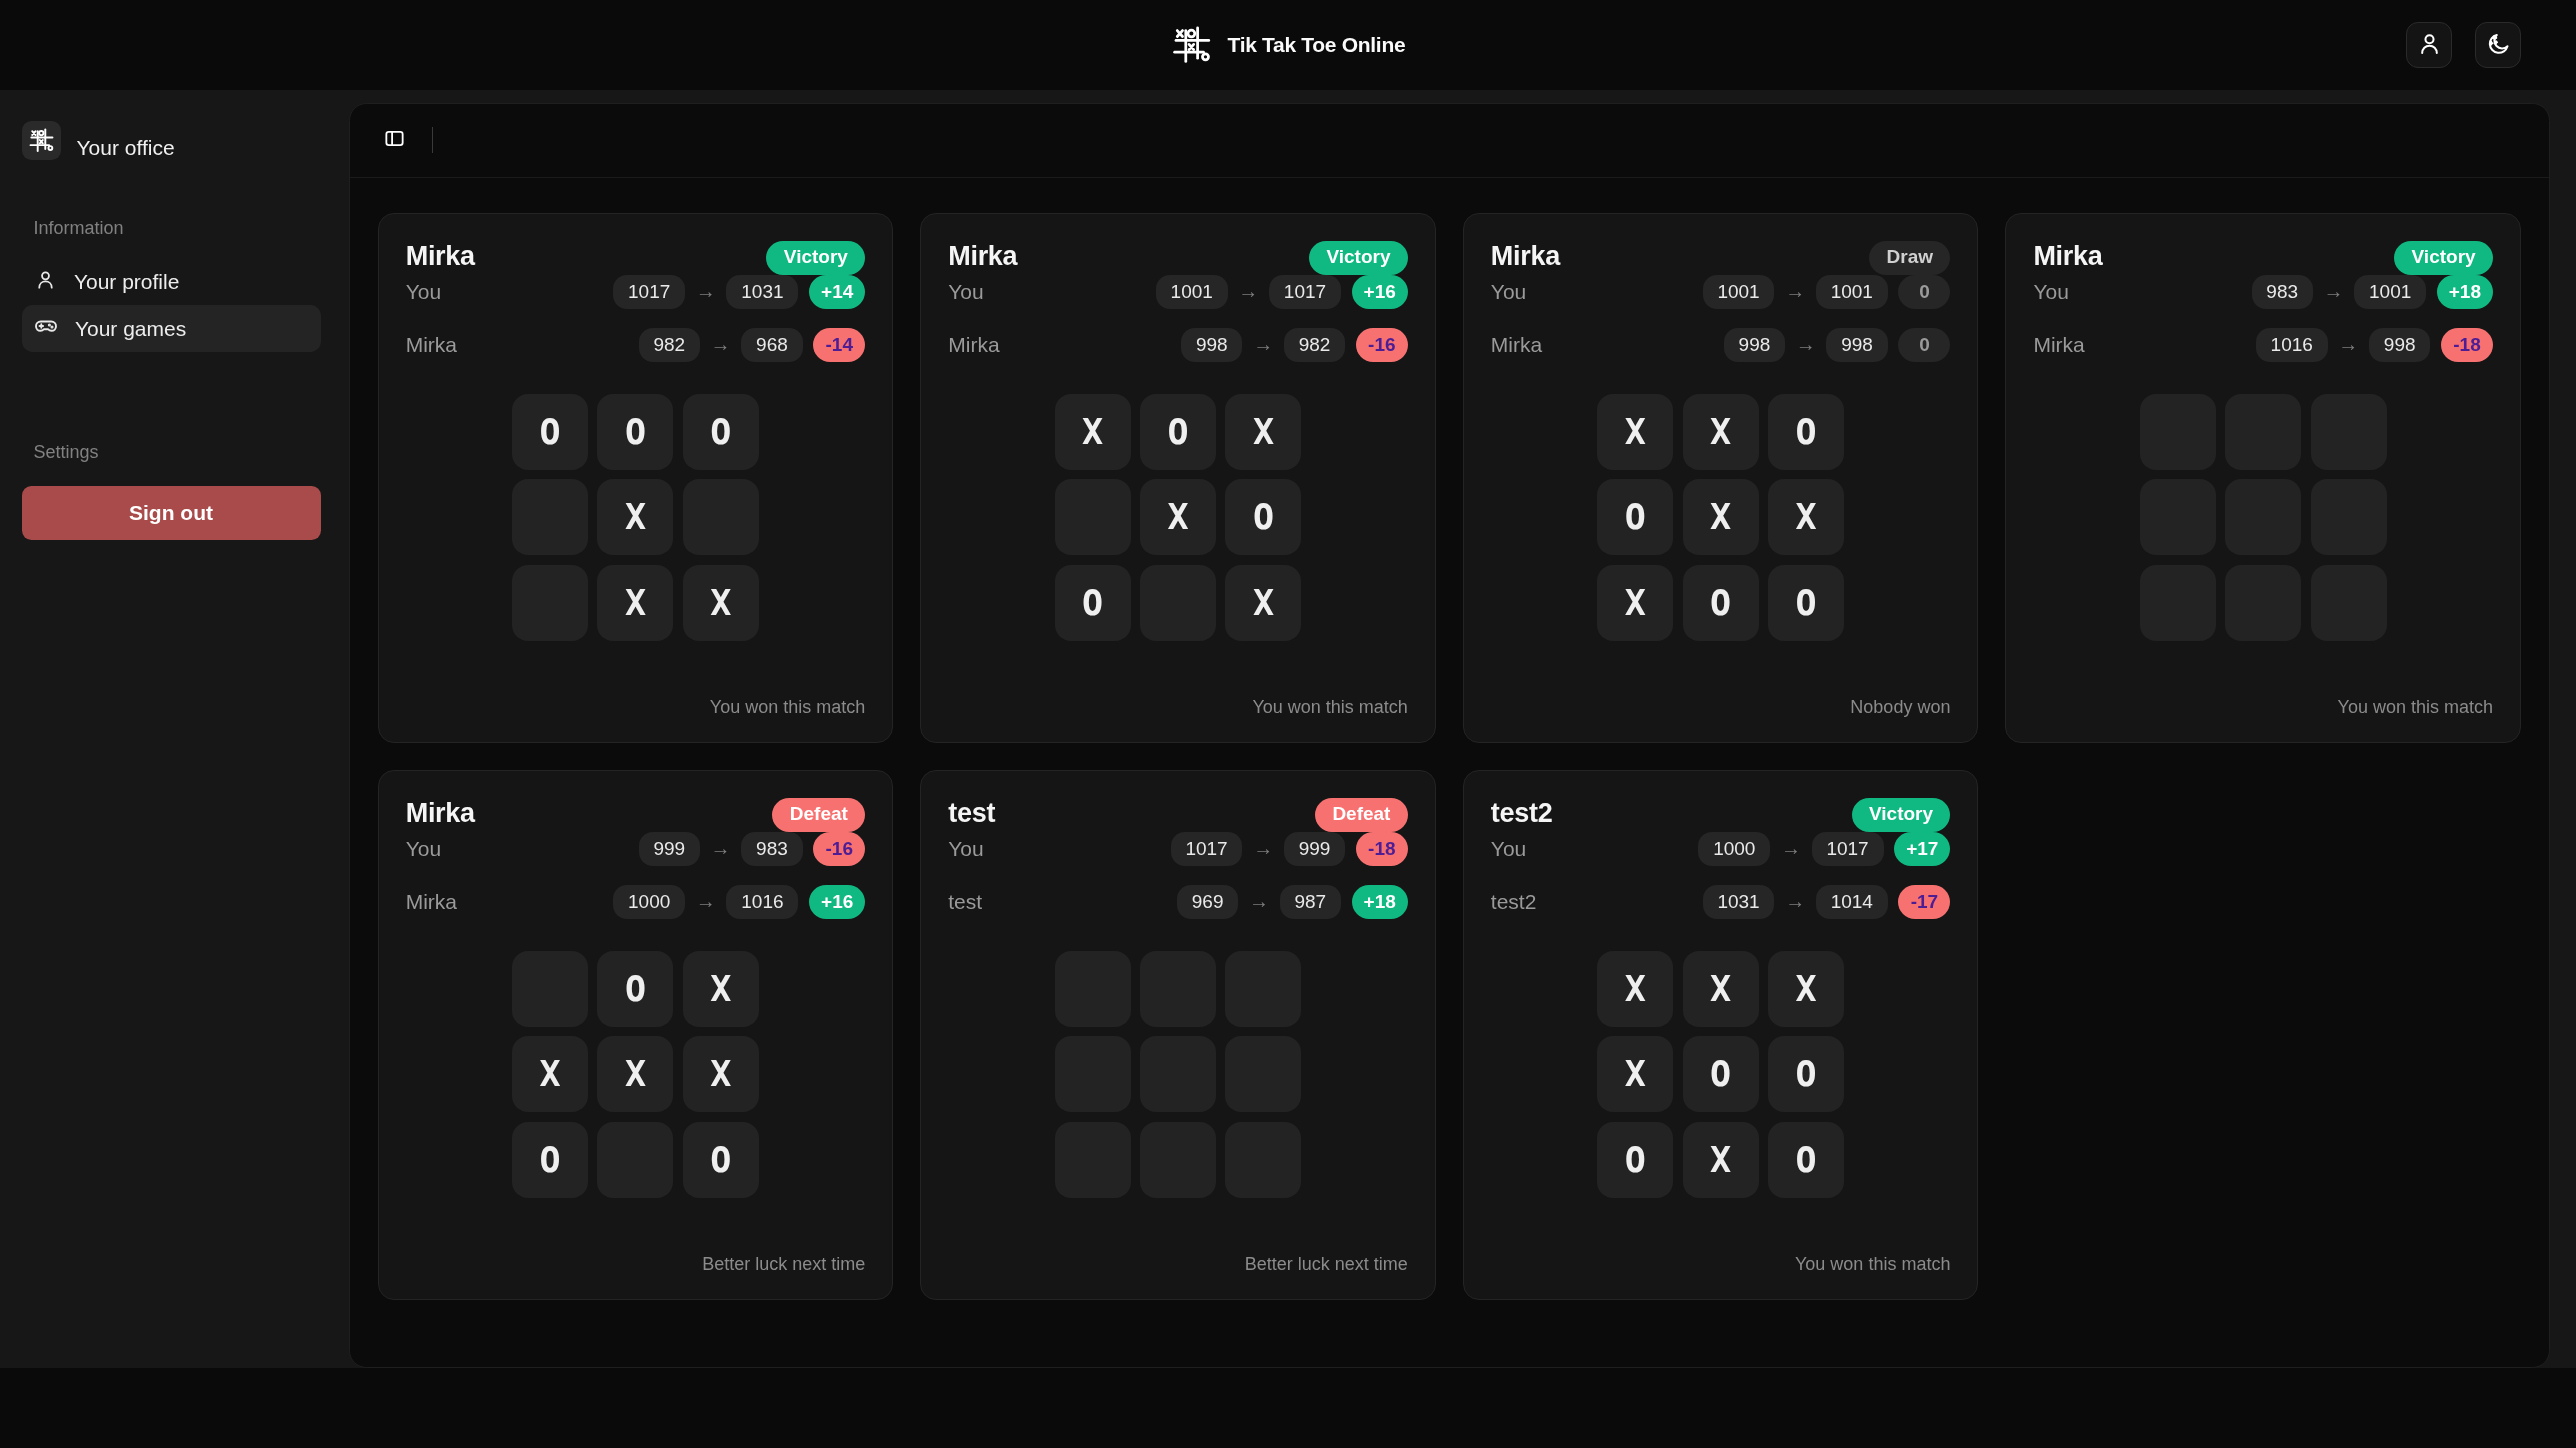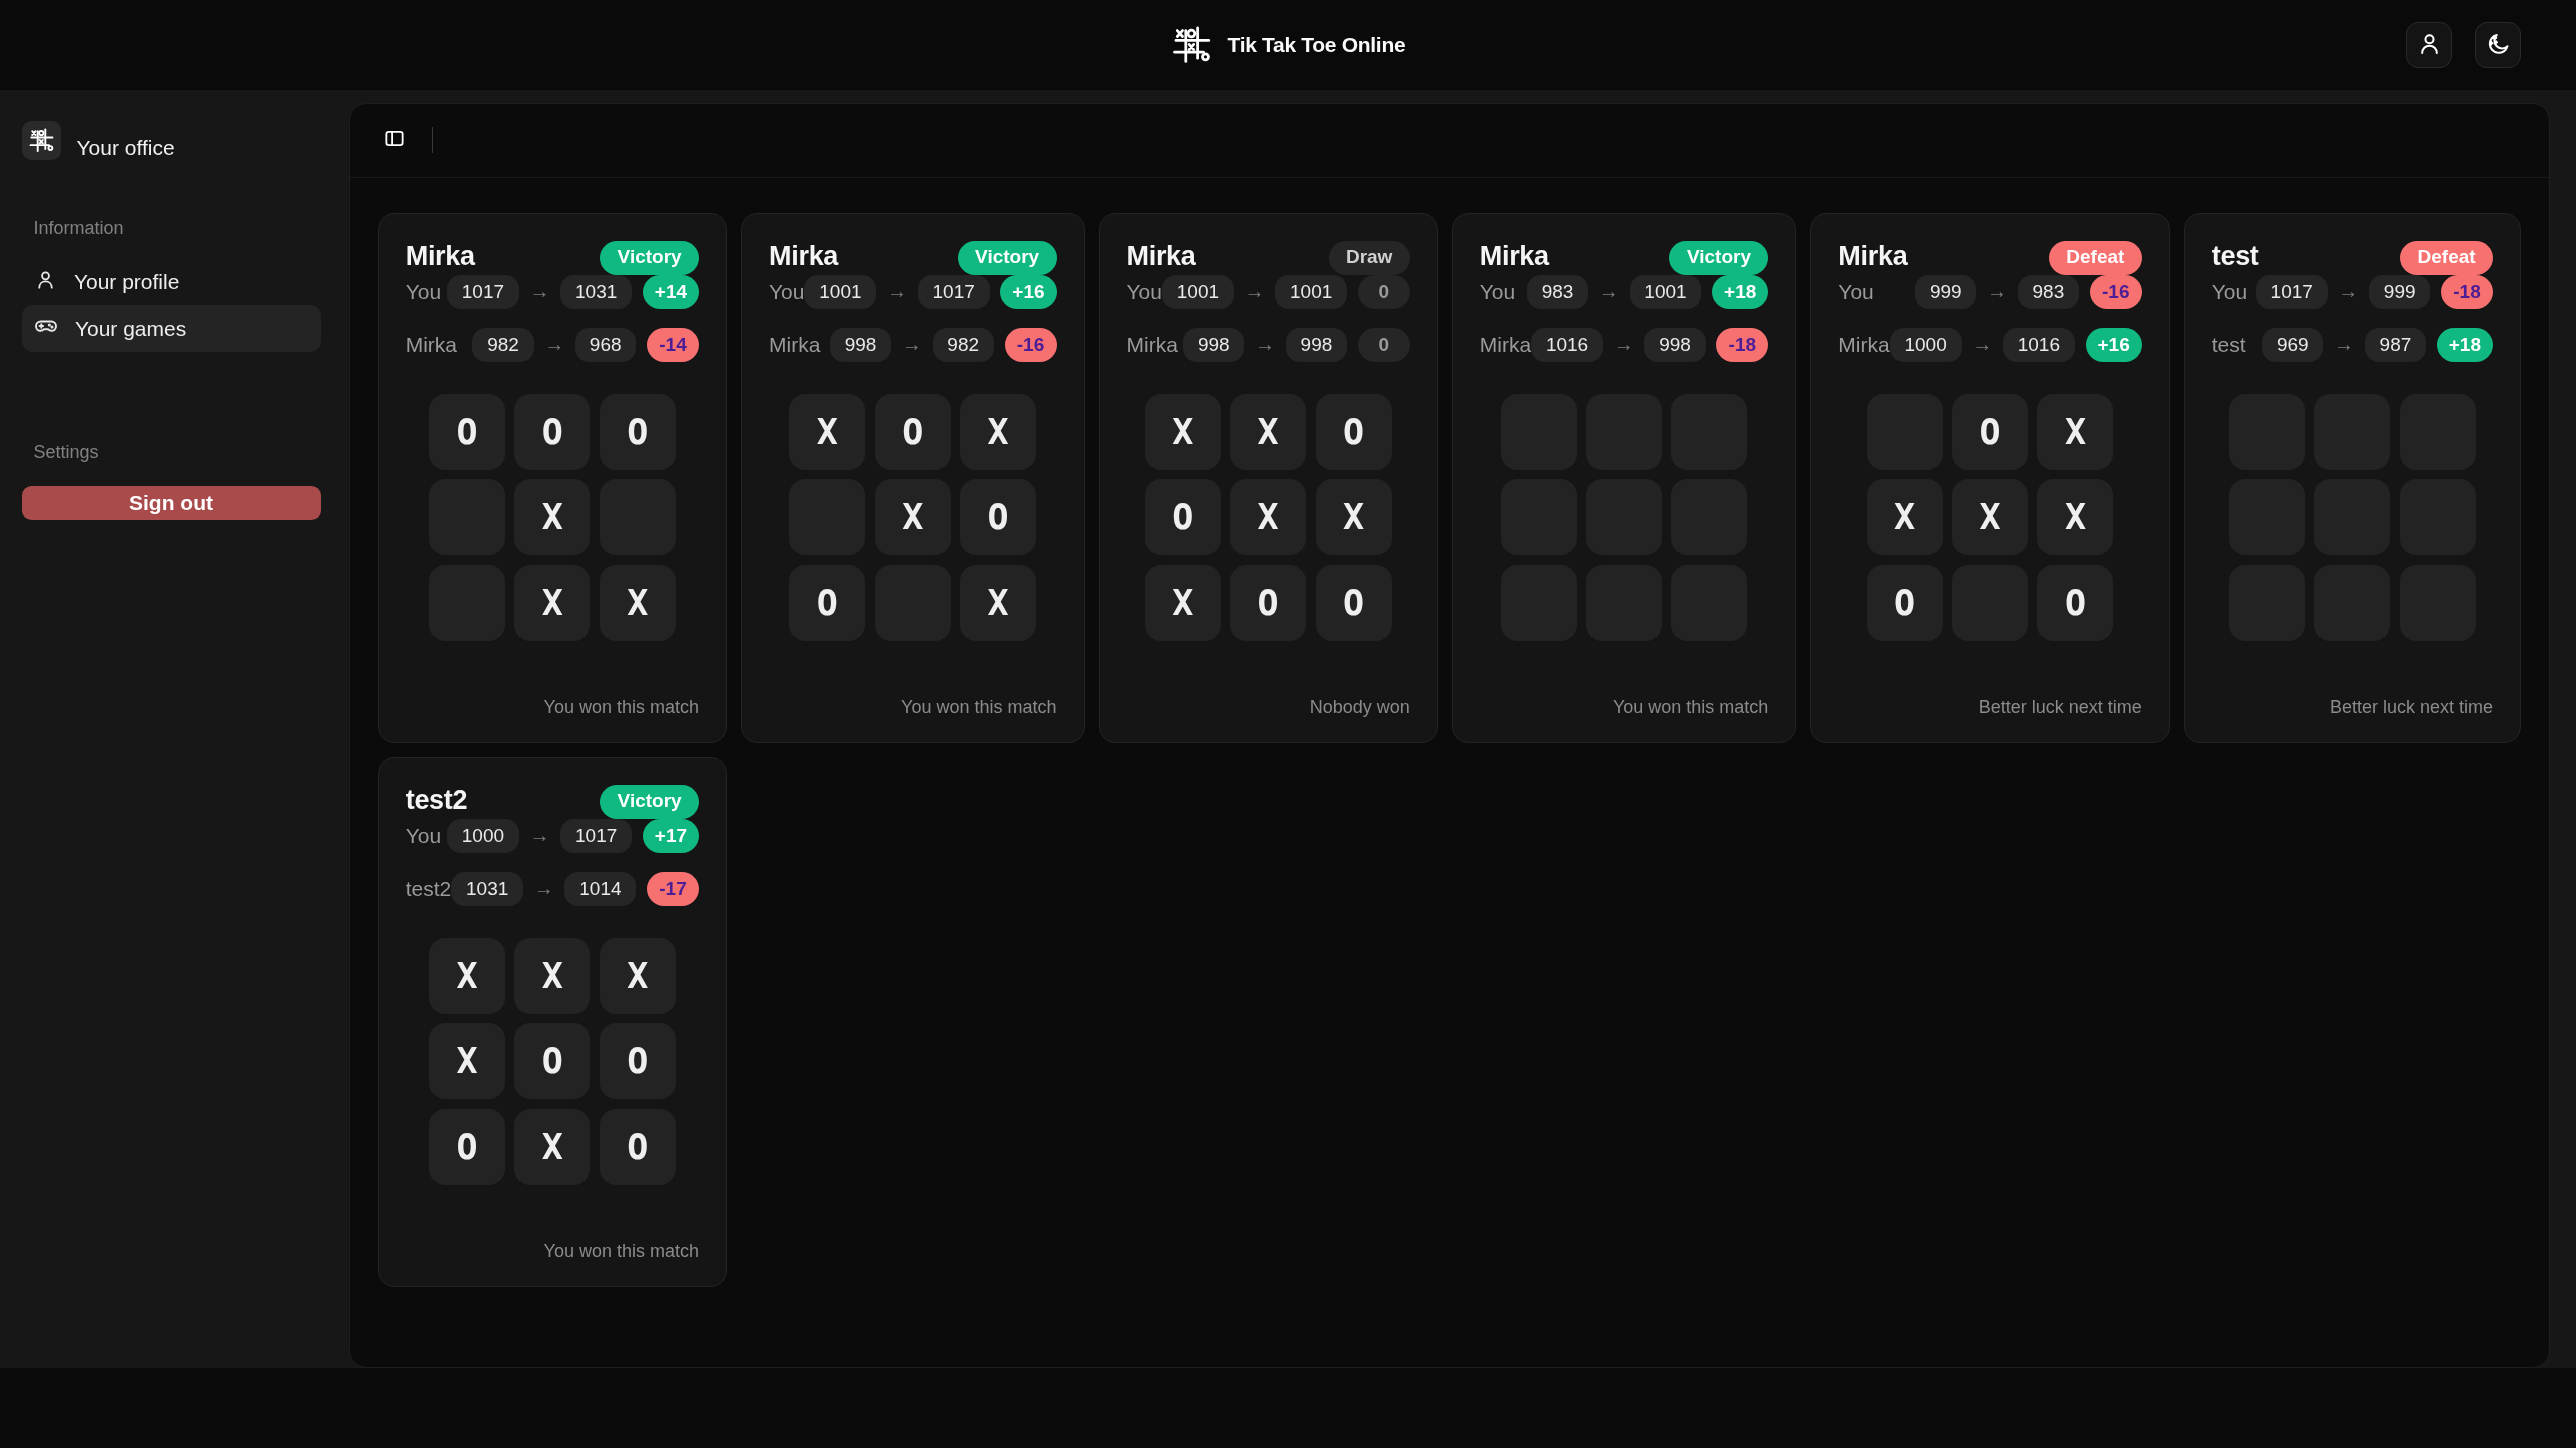--- a/index.html
+++ b/index.html
@@ -24,35 +24,35 @@
   .sidebar { width:342px; flex:0 0 342px; padding:31px 21.5px 0 21.5px; }
   .workspace { display:flex; align-items:flex-end; gap:16px; }
   .ws-logo { width:39px; height:39px; border-radius:9.4px; background:#2a2a2a;
     display:flex; align-items:center; justify-content:center; }
   .ws-label { color:#f0f0f0; font-size:21px; }
   .side-section { color:#818181; font-size:18px; margin:58px 0 19px 12px; }
   .side-section.second { margin-top:90px; }
   .side-item { display:flex; align-items:center; gap:17.4px; height:47px;
     border-radius:10.7px; padding:0 12px; color:#ededed; font-size:21px; cursor:pointer; }
   .side-item.active { background:#242424; }
-  .signout { margin-top:23px; width:299px; height:34px; border:none; border-radius:9.4px;
+  .signout { margin-top:23px; width:299px; height:54px; border:none; border-radius:9.4px;
     background:#a94b4b; color:#fff; font-size:21px; font-weight:600; cursor:pointer;
     font-family:inherit; display:block; }
 
   
   .main-wrap { flex:1; padding:12.7px 26px 0 6.7px; }
   .panel { height:1265px; background:#0b0b0b; border:1.3px solid #1f1f1f; border-radius:17.4px;
     display:flex; flex-direction:column; overflow:hidden; }
   .toolbar { height:74px; flex:0 0 74px; display:flex; align-items:center;
     padding-left:25.5px; border-bottom:1.3px solid #1b1b1b; }
   .tool-toggle { width:38px; height:38px; border-radius:8px; background:transparent; border:none;
     display:flex; align-items:center; justify-content:center; cursor:pointer; }
   .tool-divider { width:1.3px; height:25.5px; background:#3a3a3a; margin-left:19px; }
 
-  .cards { padding:35px 28px; display:grid; grid-template-columns:repeat(6,1fr); gap:14px; }
+  .cards { padding:35px 28px; display:grid; grid-template-columns:repeat(4,1fr); gap:27px; }
 
   
   .card { height:530px; background:#151515; border:1.3px solid #242424; border-radius:16px;
     padding:27px 27px 24px 27px; display:flex; flex-direction:column; }
   .card-head { display:flex; justify-content:space-between; align-items:flex-start; }
   .card-title { color:#f5f5f5; font-size:27px; font-weight:700; letter-spacing:-0.3px; }
   .badge { border-radius:670px; padding:6.7px 17.4px; font-size:19px; font-weight:600; line-height:1.1; }
   .res-victory { background:#10b981; color:#fff; }
   .res-defeat  { background:#f87171; color:#fff; }
   .res-draw    { background:#262626; color:#d0d0d0; }

